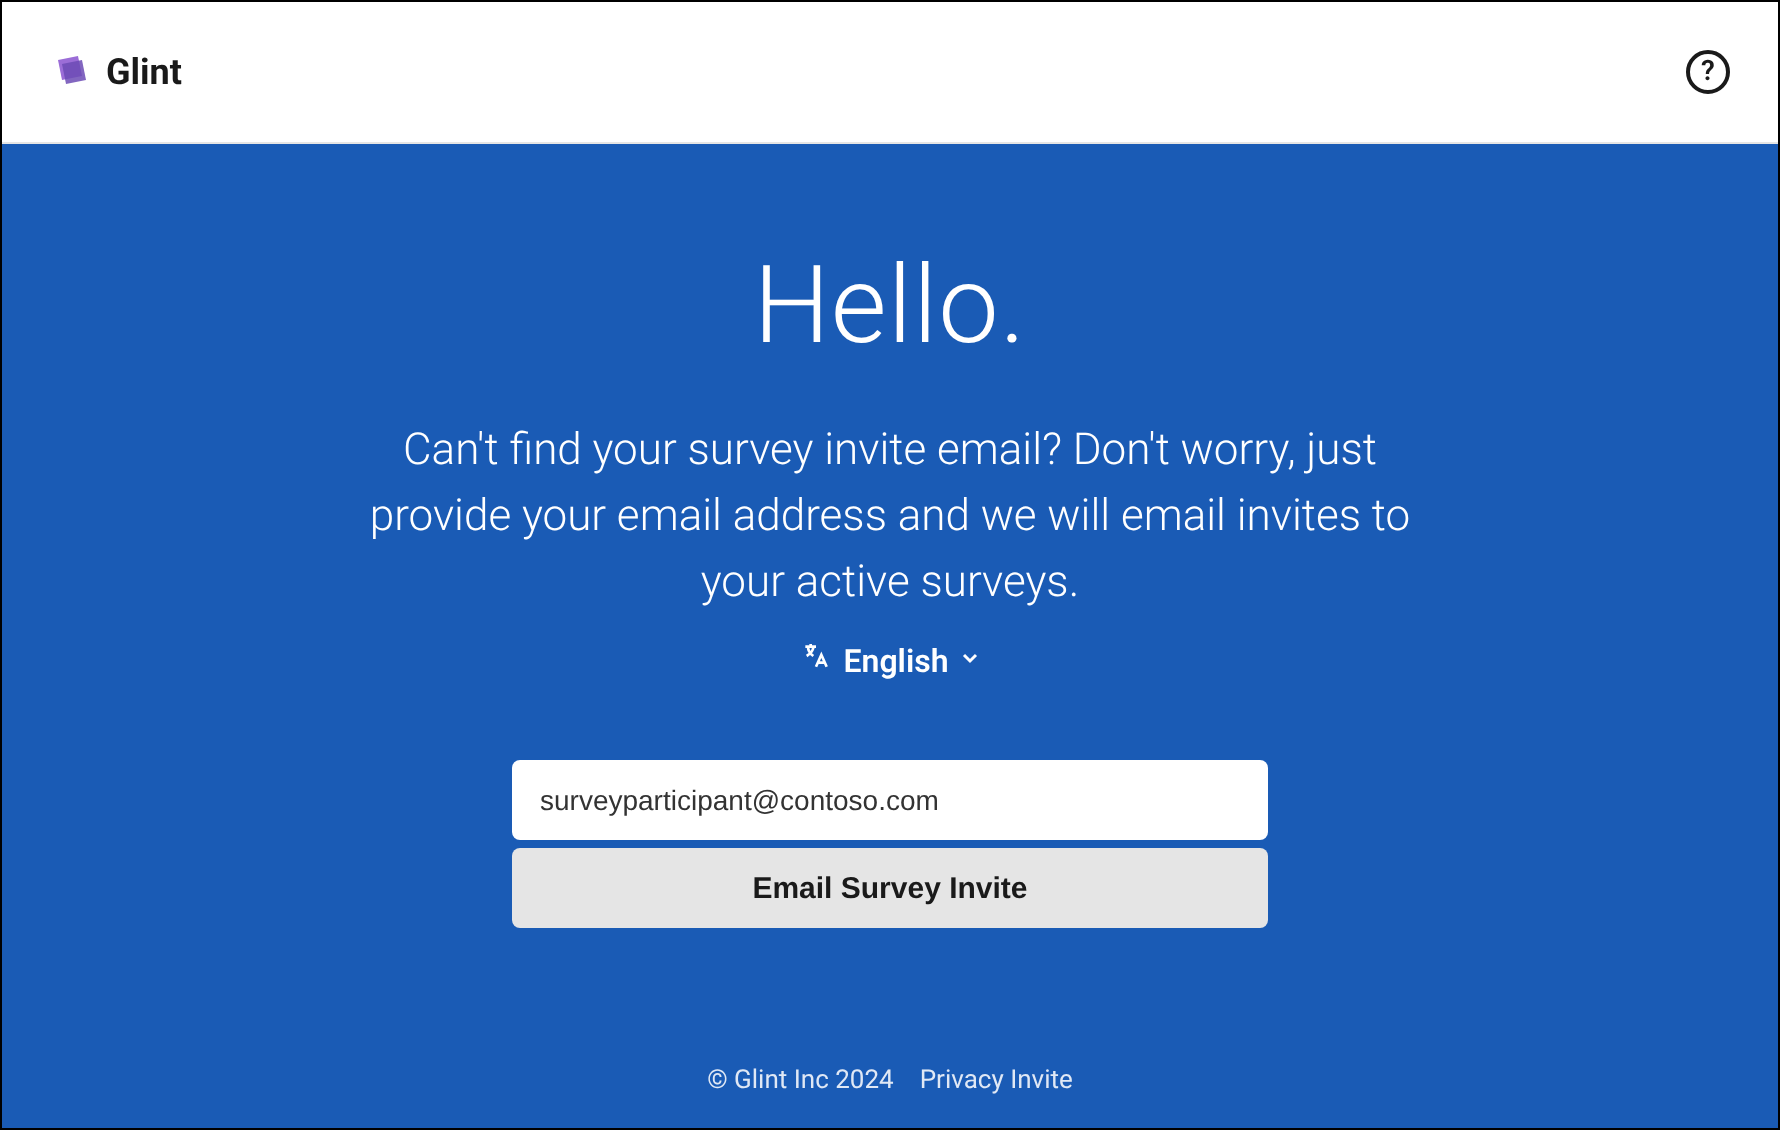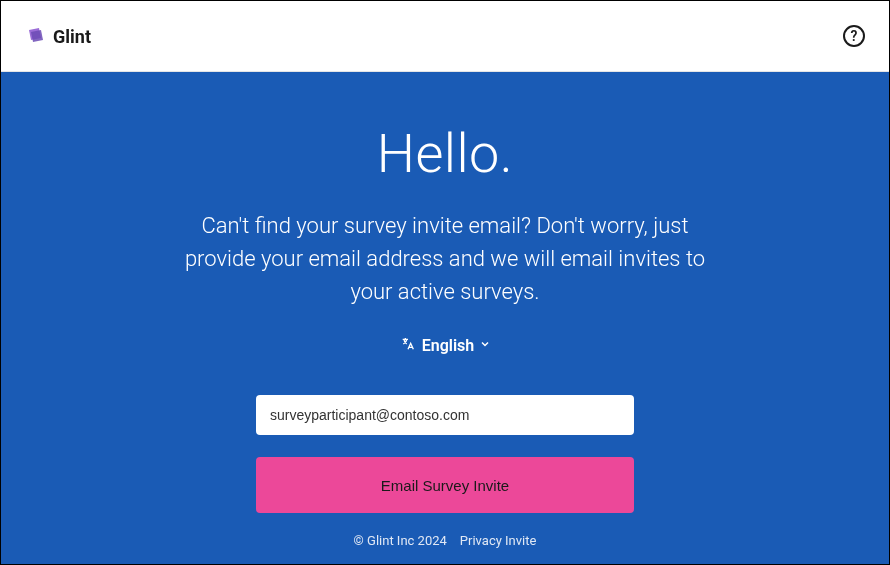--- a/index.html
+++ b/index.html
@@ -69,21 +69,21 @@
       font-weight: 300;
       margin-bottom: 24px;
       letter-spacing: 0.5px;
     }
     .subtitle {
       font-size: 22px;
       font-weight: 300;
       text-align: center;
       line-height: 1.5;
       max-width: 540px;
-      margin-bottom: 28px;
+      margin-bottom: 12px;
     }
     .language-selector {
       display: flex;
       align-items: center;
       gap: 6px;
       font-size: 16px;
       font-weight: 600;
       margin-bottom: 40px;
       cursor: pointer;
     }
@@ -95,32 +95,32 @@
     }
     .email-input {
       width: 378px;
       height: 40px;
       border: none;
       border-radius: 4px;
       padding: 0 14px;
       font-size: 14px;
       color: #333;
       background: #fff;
-      margin-bottom: 22px;
+      margin-bottom: 4px;
       outline: none;
     }
     .submit-button {
       width: 378px;
-      height: 56px;
+      height: 40px;
       border: none;
       border-radius: 4px;
-      background: #ec4899;
+      background: #e5e5e5;
       color: #1a1a1a;
       font-size: 15px;
-      font-weight: 400;
+      font-weight: 700;
       cursor: pointer;
     }
     .footer {
       position: absolute;
       bottom: 16px;
       display: flex;
       gap: 13px;
       font-size: 13px;
       color: #e0e8f5;
     }

